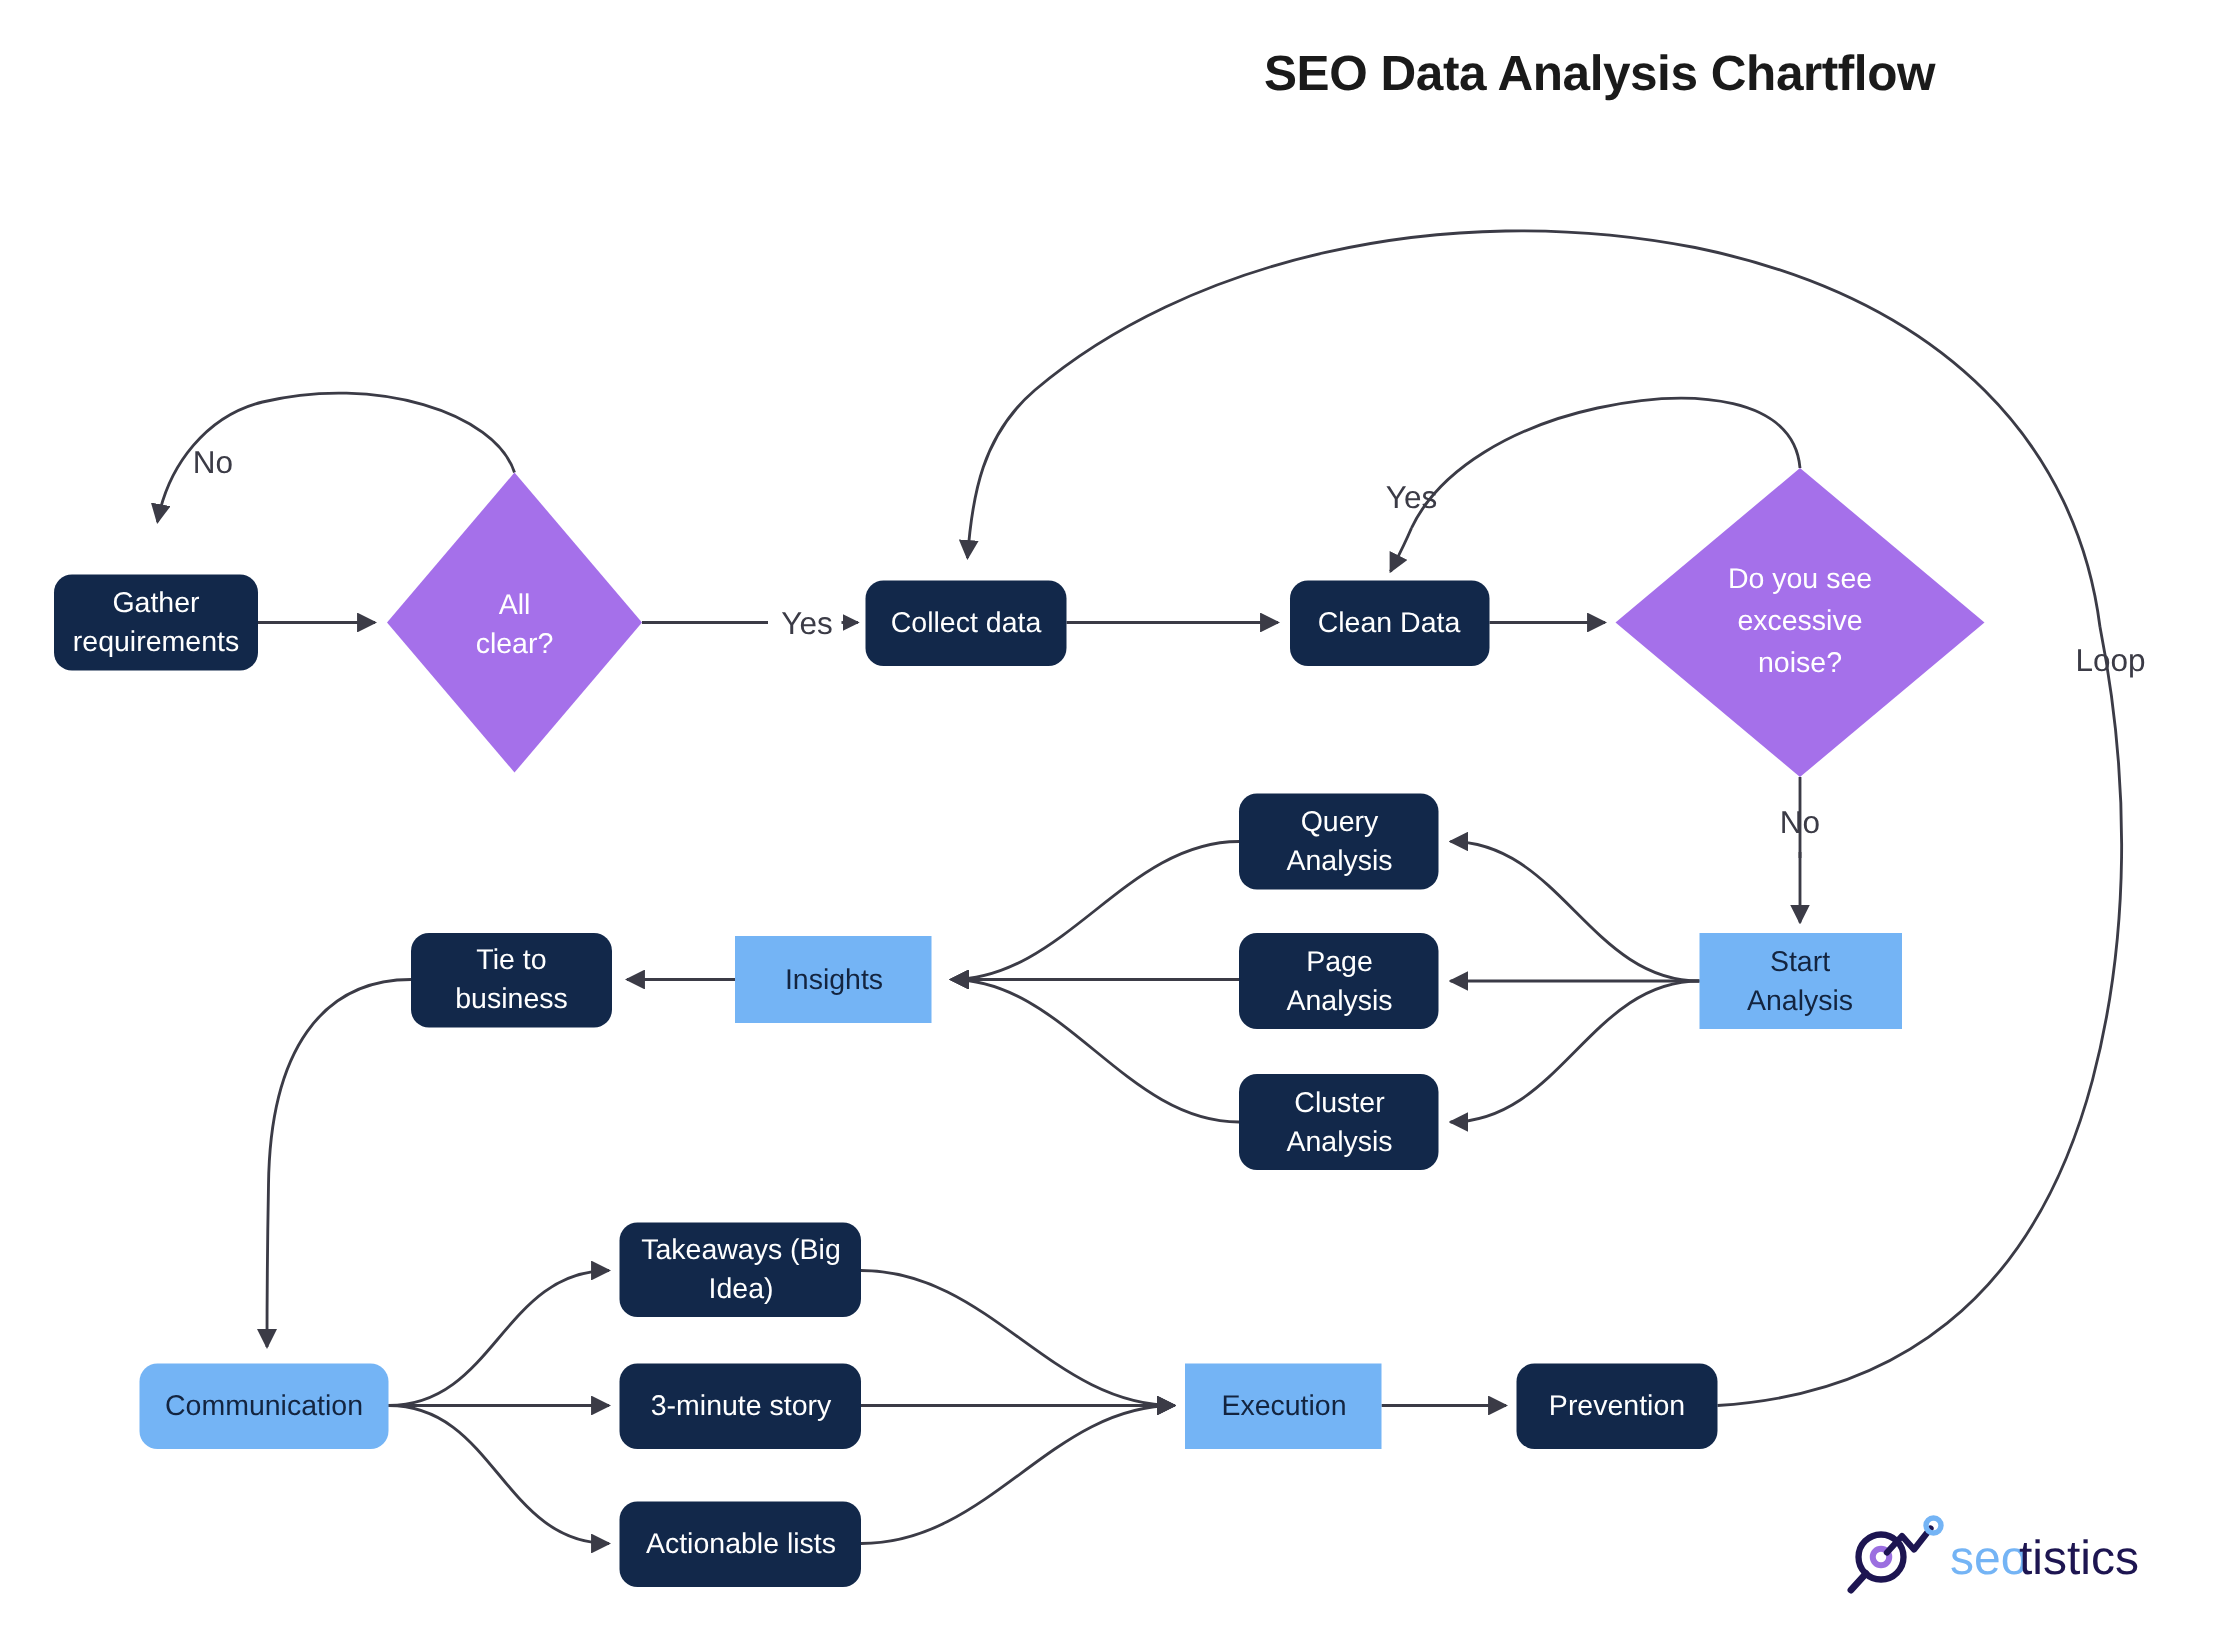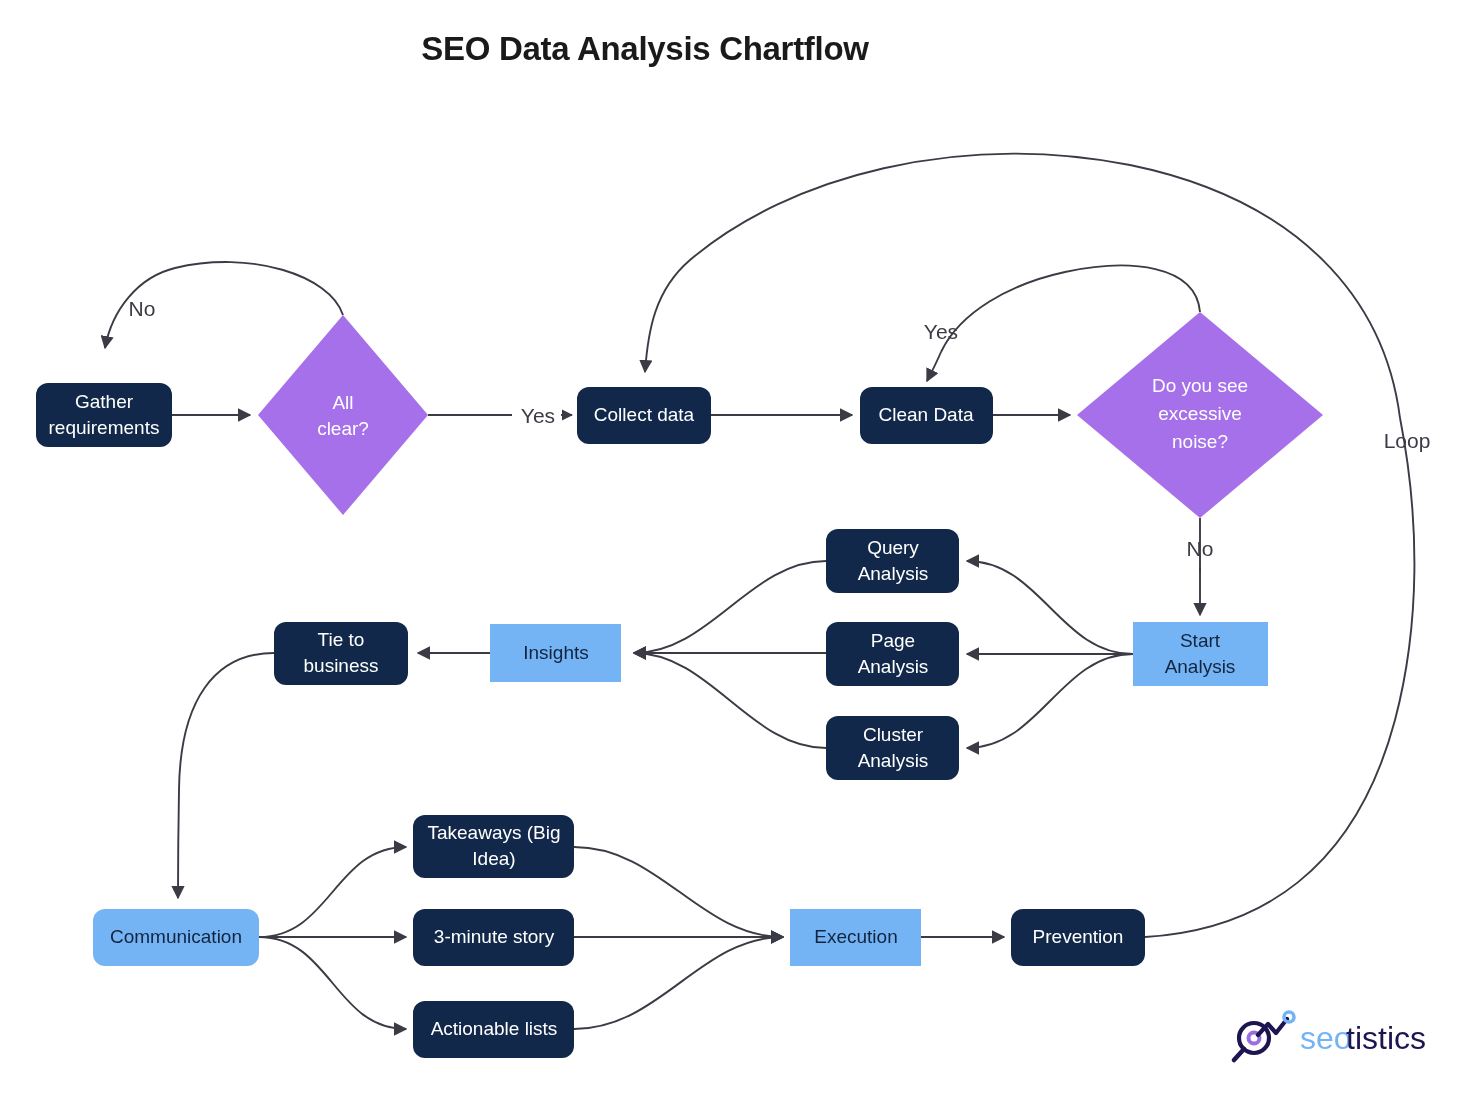--- a/index.html
+++ b/index.html
@@ -18,21 +18,21 @@
     position: relative;
     width: 1476px;
     height: 1098px;
     background: #ffffff;
   }
   #chart-title {
     position: absolute;
     left: 0;
     top: 30px;
     width: 1290px;
-    text-align: center;
+    text-align: right;
     font-size: 33px;
     font-weight: bold;
     color: #1a1a1a;
     letter-spacing: -0.3px;
     font-family: "Liberation Sans", sans-serif;
   }
   svg#flow {
     position: absolute;
     left: 0;
     top: 0;

